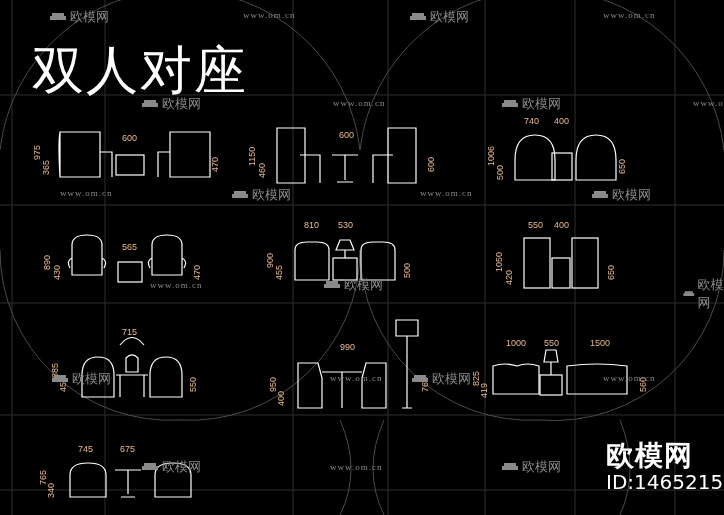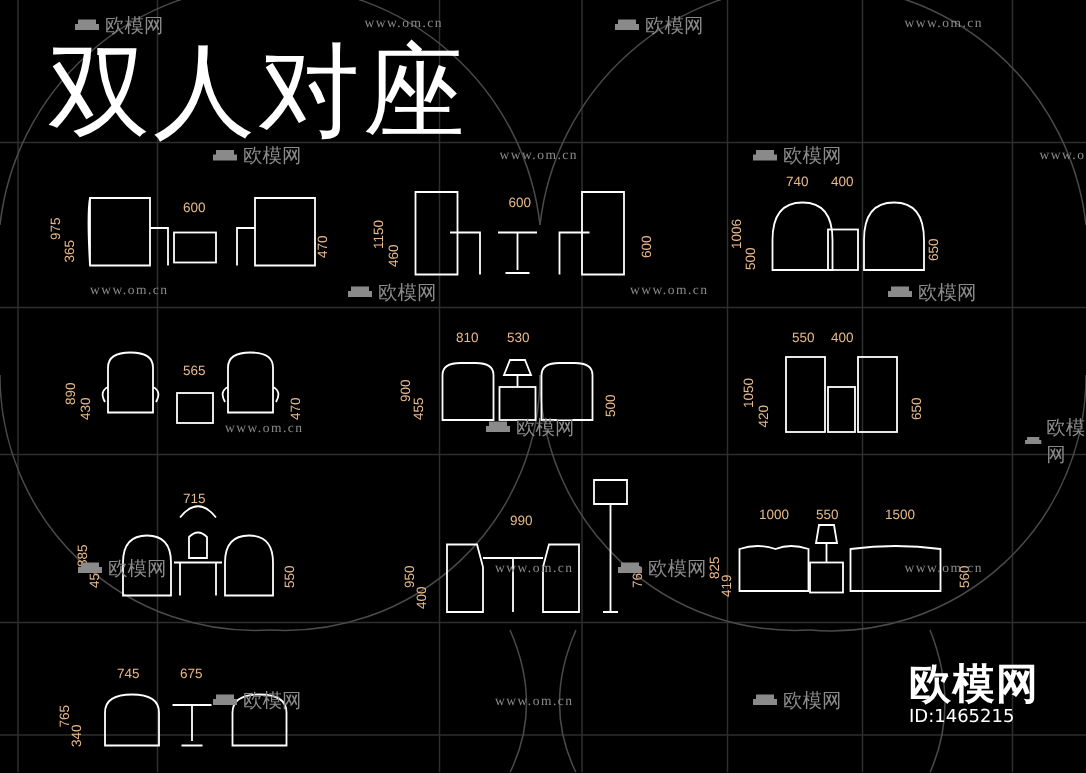--- a/index.html
+++ b/index.html
@@ -1,24 +1,24 @@
 <!DOCTYPE html>
 <html><head>
 <meta charset="utf-8">
 <style>
   html, body { margin:0; padding:0; background:#000; }
   body { width:724px; height:515px; overflow:hidden; position:relative; font-family:"DejaVu Sans", sans-serif; }
   #canvas { position:absolute; left:0; top:0; width:724px; height:515px; }
-  .title { position:absolute; left:32px; top:28px; font-size:68px; color:#fff; font-weight:400; letter-spacing:2px; line-height:1; font-family:"DejaVu Sans", sans-serif; }
+  .title { position:absolute; left:32px; top:44px; font-size:52px; color:#fff; font-weight:400; letter-spacing:2px; line-height:1; font-family:"DejaVu Sans", sans-serif; }
   .wm-url { position:absolute; font-family:Liberation Serif, serif; font-size:9px; color:#8a8a8a; letter-spacing:1px; }
   .wm-logo { position:absolute; font-size:13px; color:#8a8a8a; display:flex; align-items:center; gap:2px; }
   .wm-logo .sofa { display:inline-block; width:20px; height:10px; }
   .badge { position:absolute; left:606px; top:442px; color:#fff; text-align:left; }
   .badge .name { font-size:28px; font-weight:700; line-height:1; letter-spacing:1px; }
-  .badge .id { font-size:12px; line-height:1.2; }
+  .badge .id { font-size:20px; line-height:1.2; }
   .dim { fill:#e8b98a; font-family:"Liberation Sans", sans-serif; font-size:9px; }
 </style>
 </head>
 <body>
 
 <svg id="canvas" viewBox="0 0 724 515" xmlns="http://www.w3.org/2000/svg">
 
   <g stroke="#2e2e2e" stroke-width="1">
     <line x1="0" y1="95" x2="724" y2="95"></line>
     <line x1="0" y1="205" x2="724" y2="205"></line>

